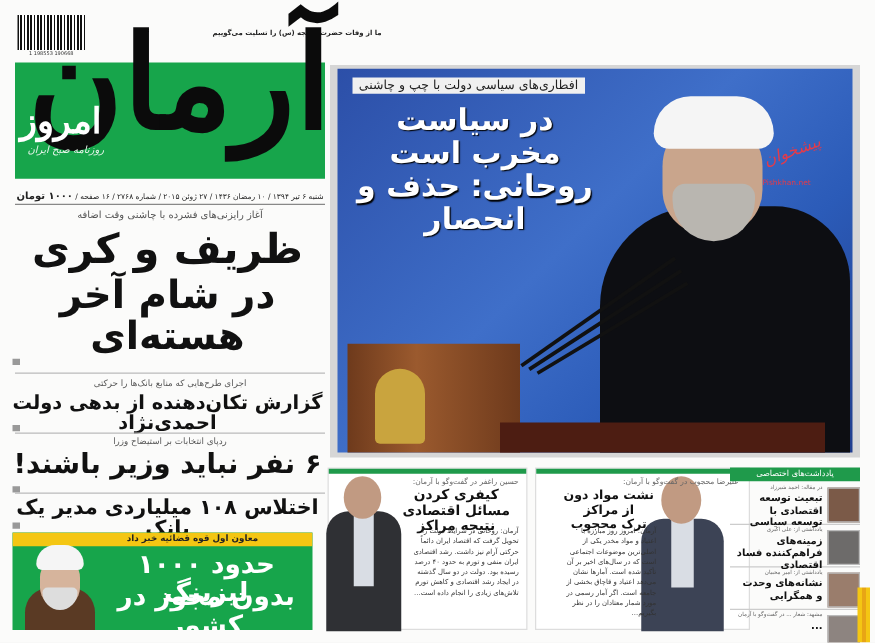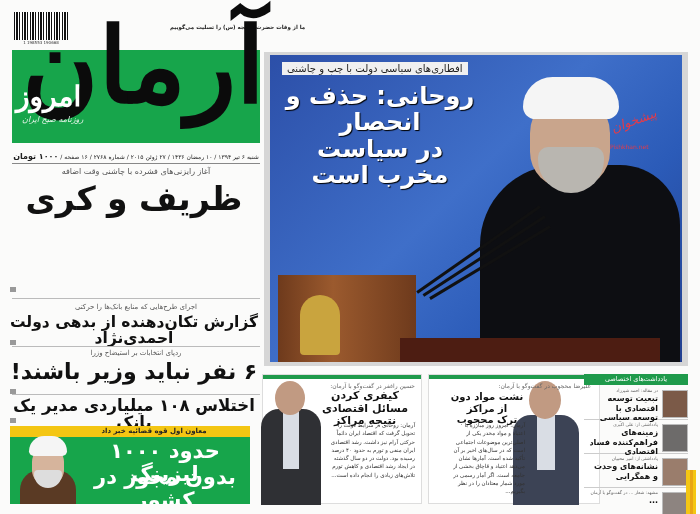--- a/index.html
+++ b/index.html
@@ -77,20 +77,21 @@
   <div class="logo-main" dir="rtl">آرمان</div>
   <div class="logo-emrouz" dir="rtl">امروز</div>
   <div class="logo-sub" dir="rtl">روزنامه صبح ایران</div>
   <div class="dateline" dir="rtl">
     <span>شنبه ۶ تیر ۱۳۹۴ / ۱۰ رمضان ۱۴۳۶ / ۲۷ ژوئن ۲۰۱۵ / شماره ۲۷۶۸ / ۱۶ صفحه /</span>
     <b>۱۰۰۰ تومان</b>
   </div>
 
   <div class="kicker" dir="rtl" style="top:167px;">آغاز رایزنی‌های فشرده با چاشنی وقت اضافه</div>
   <div class="hl" dir="rtl" style="top:182px; font-size:33px;">ظریف و کری</div>
+  <div class="hl" dir="rtl" style="top:220px; font-size:31px;">در شام آخر هسته‌ای</div>
   <div class="mark" style="top:287px;"></div>
   <div class="rule" style="top:298px;"></div>
 
   <div class="kicker" dir="rtl" style="top:303px; font-size:7px;">اجرای طرح‌هایی که منابع بانک‌ها را حرکتی</div>
   <div class="hl" dir="rtl" style="top:314px; font-size:15.5px;">گزارش تکان‌دهنده از بدهی دولت احمدی‌نژاد</div>
   <div class="mark" style="top:340px;"></div>
   <div class="rule" style="top:346px;"></div>
 
   <div class="kicker" dir="rtl" style="top:349px; font-size:7px;">ردپای انتخابات بر استیضاح وزرا</div>
   <div class="hl" dir="rtl" style="top:360px; font-size:22px;">۶ نفر نباید وزیر باشند!</div>
@@ -119,22 +120,22 @@
     <div class="speaker-robe"></div>
     <div class="speaker-head"></div>
     <div class="beard"></div>
     <div class="turban"></div>
     <div class="mic" style="left:120px;top:150px;width:150px;transform:rotate(-35deg);"></div>
     <div class="mic" style="left:130px;top:160px;width:145px;transform:rotate(-33deg);"></div>
     <div class="mic" style="left:140px;top:170px;width:140px;transform:rotate(-31deg);"></div>
     <div class="podium-r"></div>
     <div class="kick-box" dir="rtl">افطاری‌های سیاسی دولت با چپ و چاشنی</div>
     <div class="main-hl" dir="rtl">
+      <div>در سیاست مخرب است</div>
       <div>روحانی: حذف و انحصار</div>
-      <div>در سیاست مخرب است</div>
     </div>
     <div class="watermark" dir="rtl">پیشخوان</div>
     <div class="watermark-url">Pishkhan.net</div>
   </div>
 
   <div class="card" style="left:262px; width:160px;">
     <div class="topbar"></div>
     <div class="person" style="left:-2px;top:0;width:60px;height:130px;">
       <div class="suit" style="left:0;top:34px;width:60px;height:96px;"></div>
       <div class="shirt" style="left:22px;top:34px;width:16px;height:60px;"></div>

